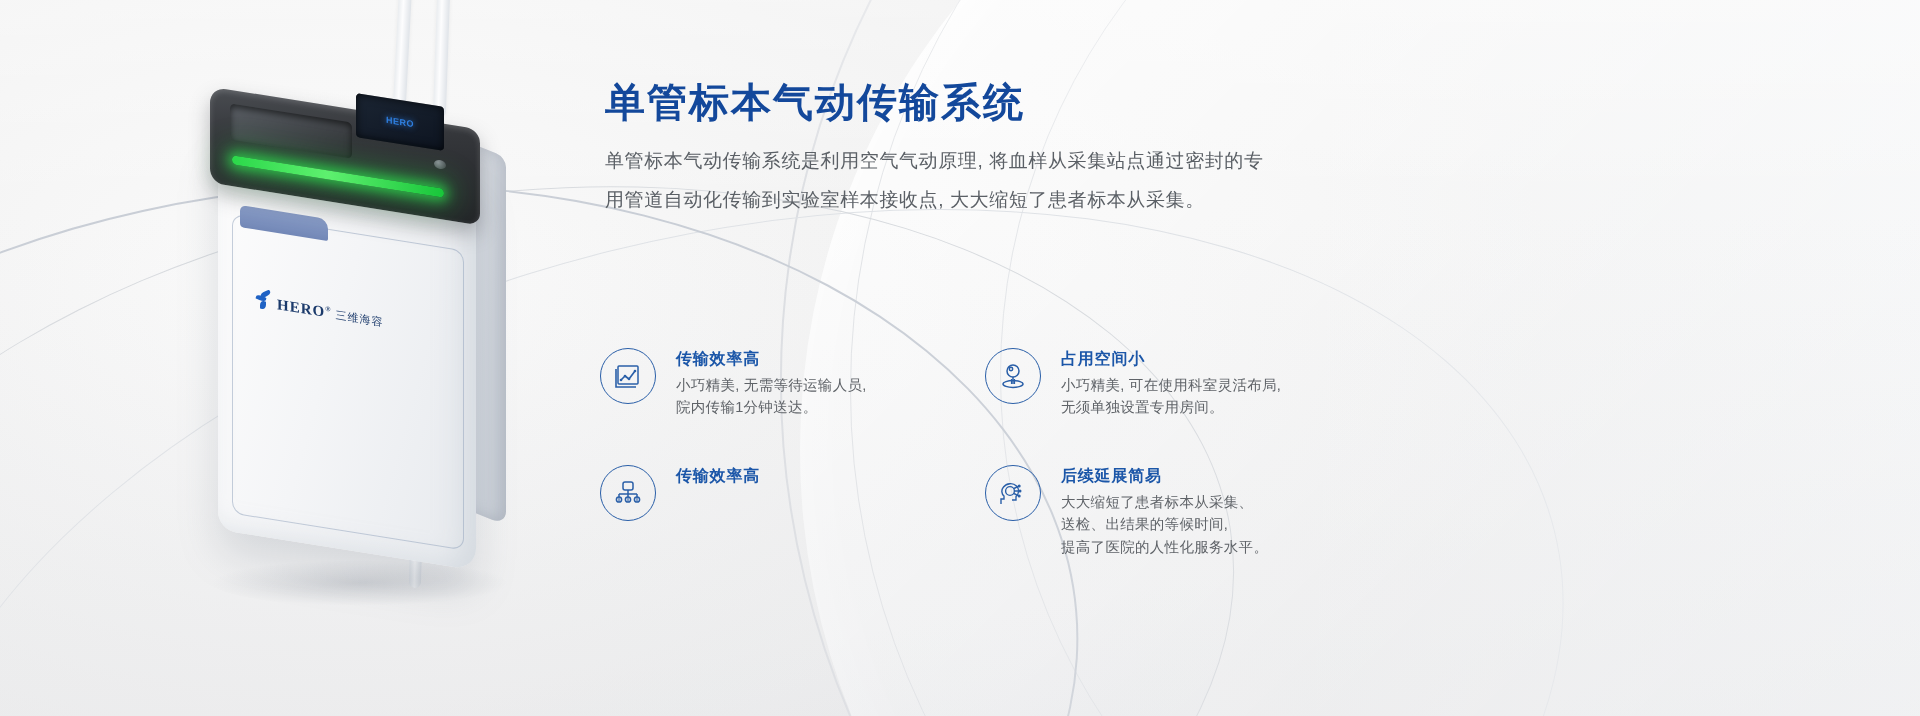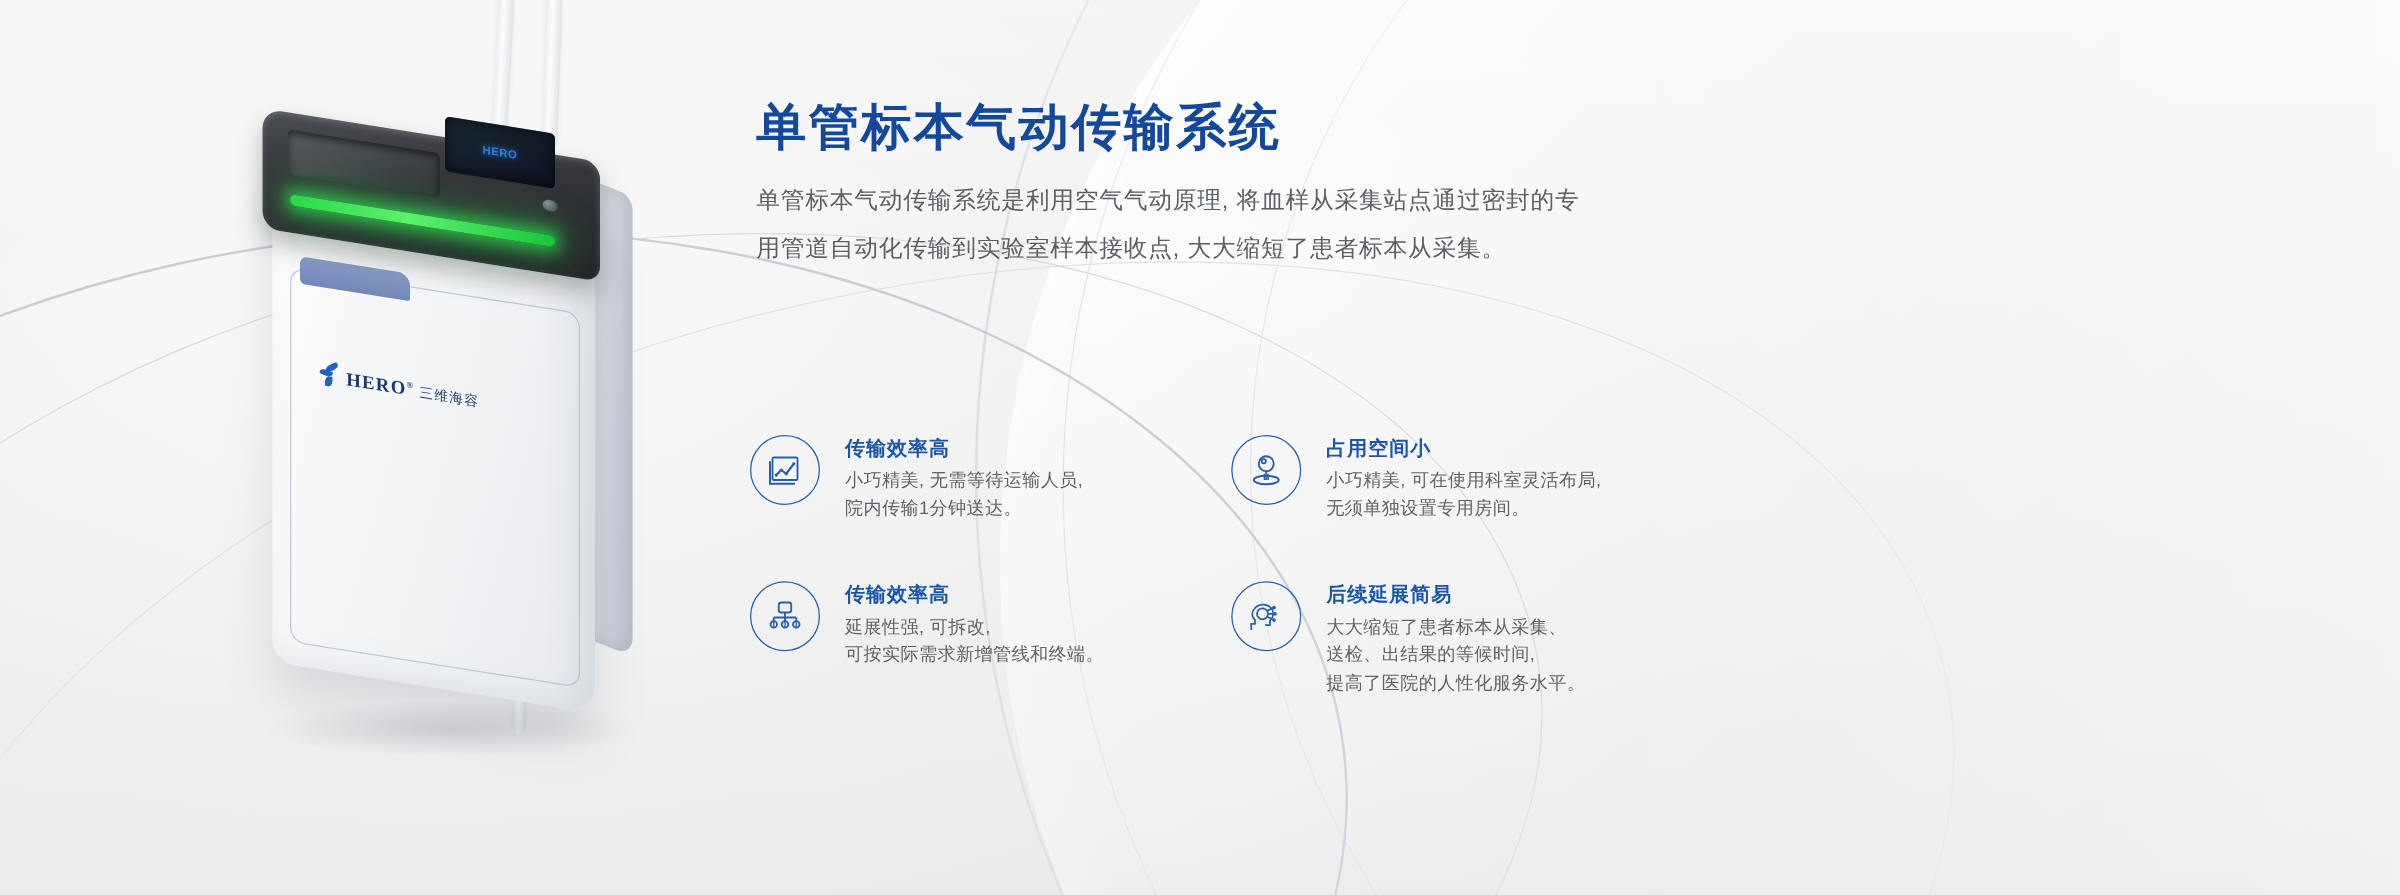--- a/index.html
+++ b/index.html
@@ -287,22 +287,20 @@
           <rect x="10" y="4" width="10" height="8" rx="2"></rect>
           <path d="M15 12 V16 M6 16 H24 M6 16 V19 M15 16 V19 M24 16 V19"></path>
           <circle cx="6" cy="21.5" r="2.6"></circle>
           <circle cx="15" cy="21.5" r="2.6"></circle>
           <circle cx="24" cy="21.5" r="2.6"></circle>
           <path d="M6 19.5 V23.5 M15 19.5 V23.5 M24 19.5 V23.5" stroke-width="1.1"></path>
         </svg>
       </div>
       <div class="f-text">
         <div class="f-title">传输效率高</div>
-        <div class="f-desc">延展性强, 可拆改,
-可按实际需求新增管线和终端。</div>
       </div>
     </div>
 
     <div class="feature">
       <div class="f-icon">
         <svg width="32" height="32" viewBox="0 0 32 32" fill="none" stroke="#2a5fa8" stroke-width="1.4">
           <path d="M4 27 V22 H7 V19 C4.5 17 4 13 6.5 10 C9.5 6 16 5.5 19.5 9 C22.5 12 22 17 19 19.5 V23 H15"></path>
           <circle cx="13" cy="14" r="4.4"></circle>
           <path d="M17 11.5 L21 9.5 M17.4 14 L22 14 M17 16.5 L21 18.5"></path>
           <circle cx="22.2" cy="9" r="1.5" fill="#2a5fa8" stroke="none"></circle>

